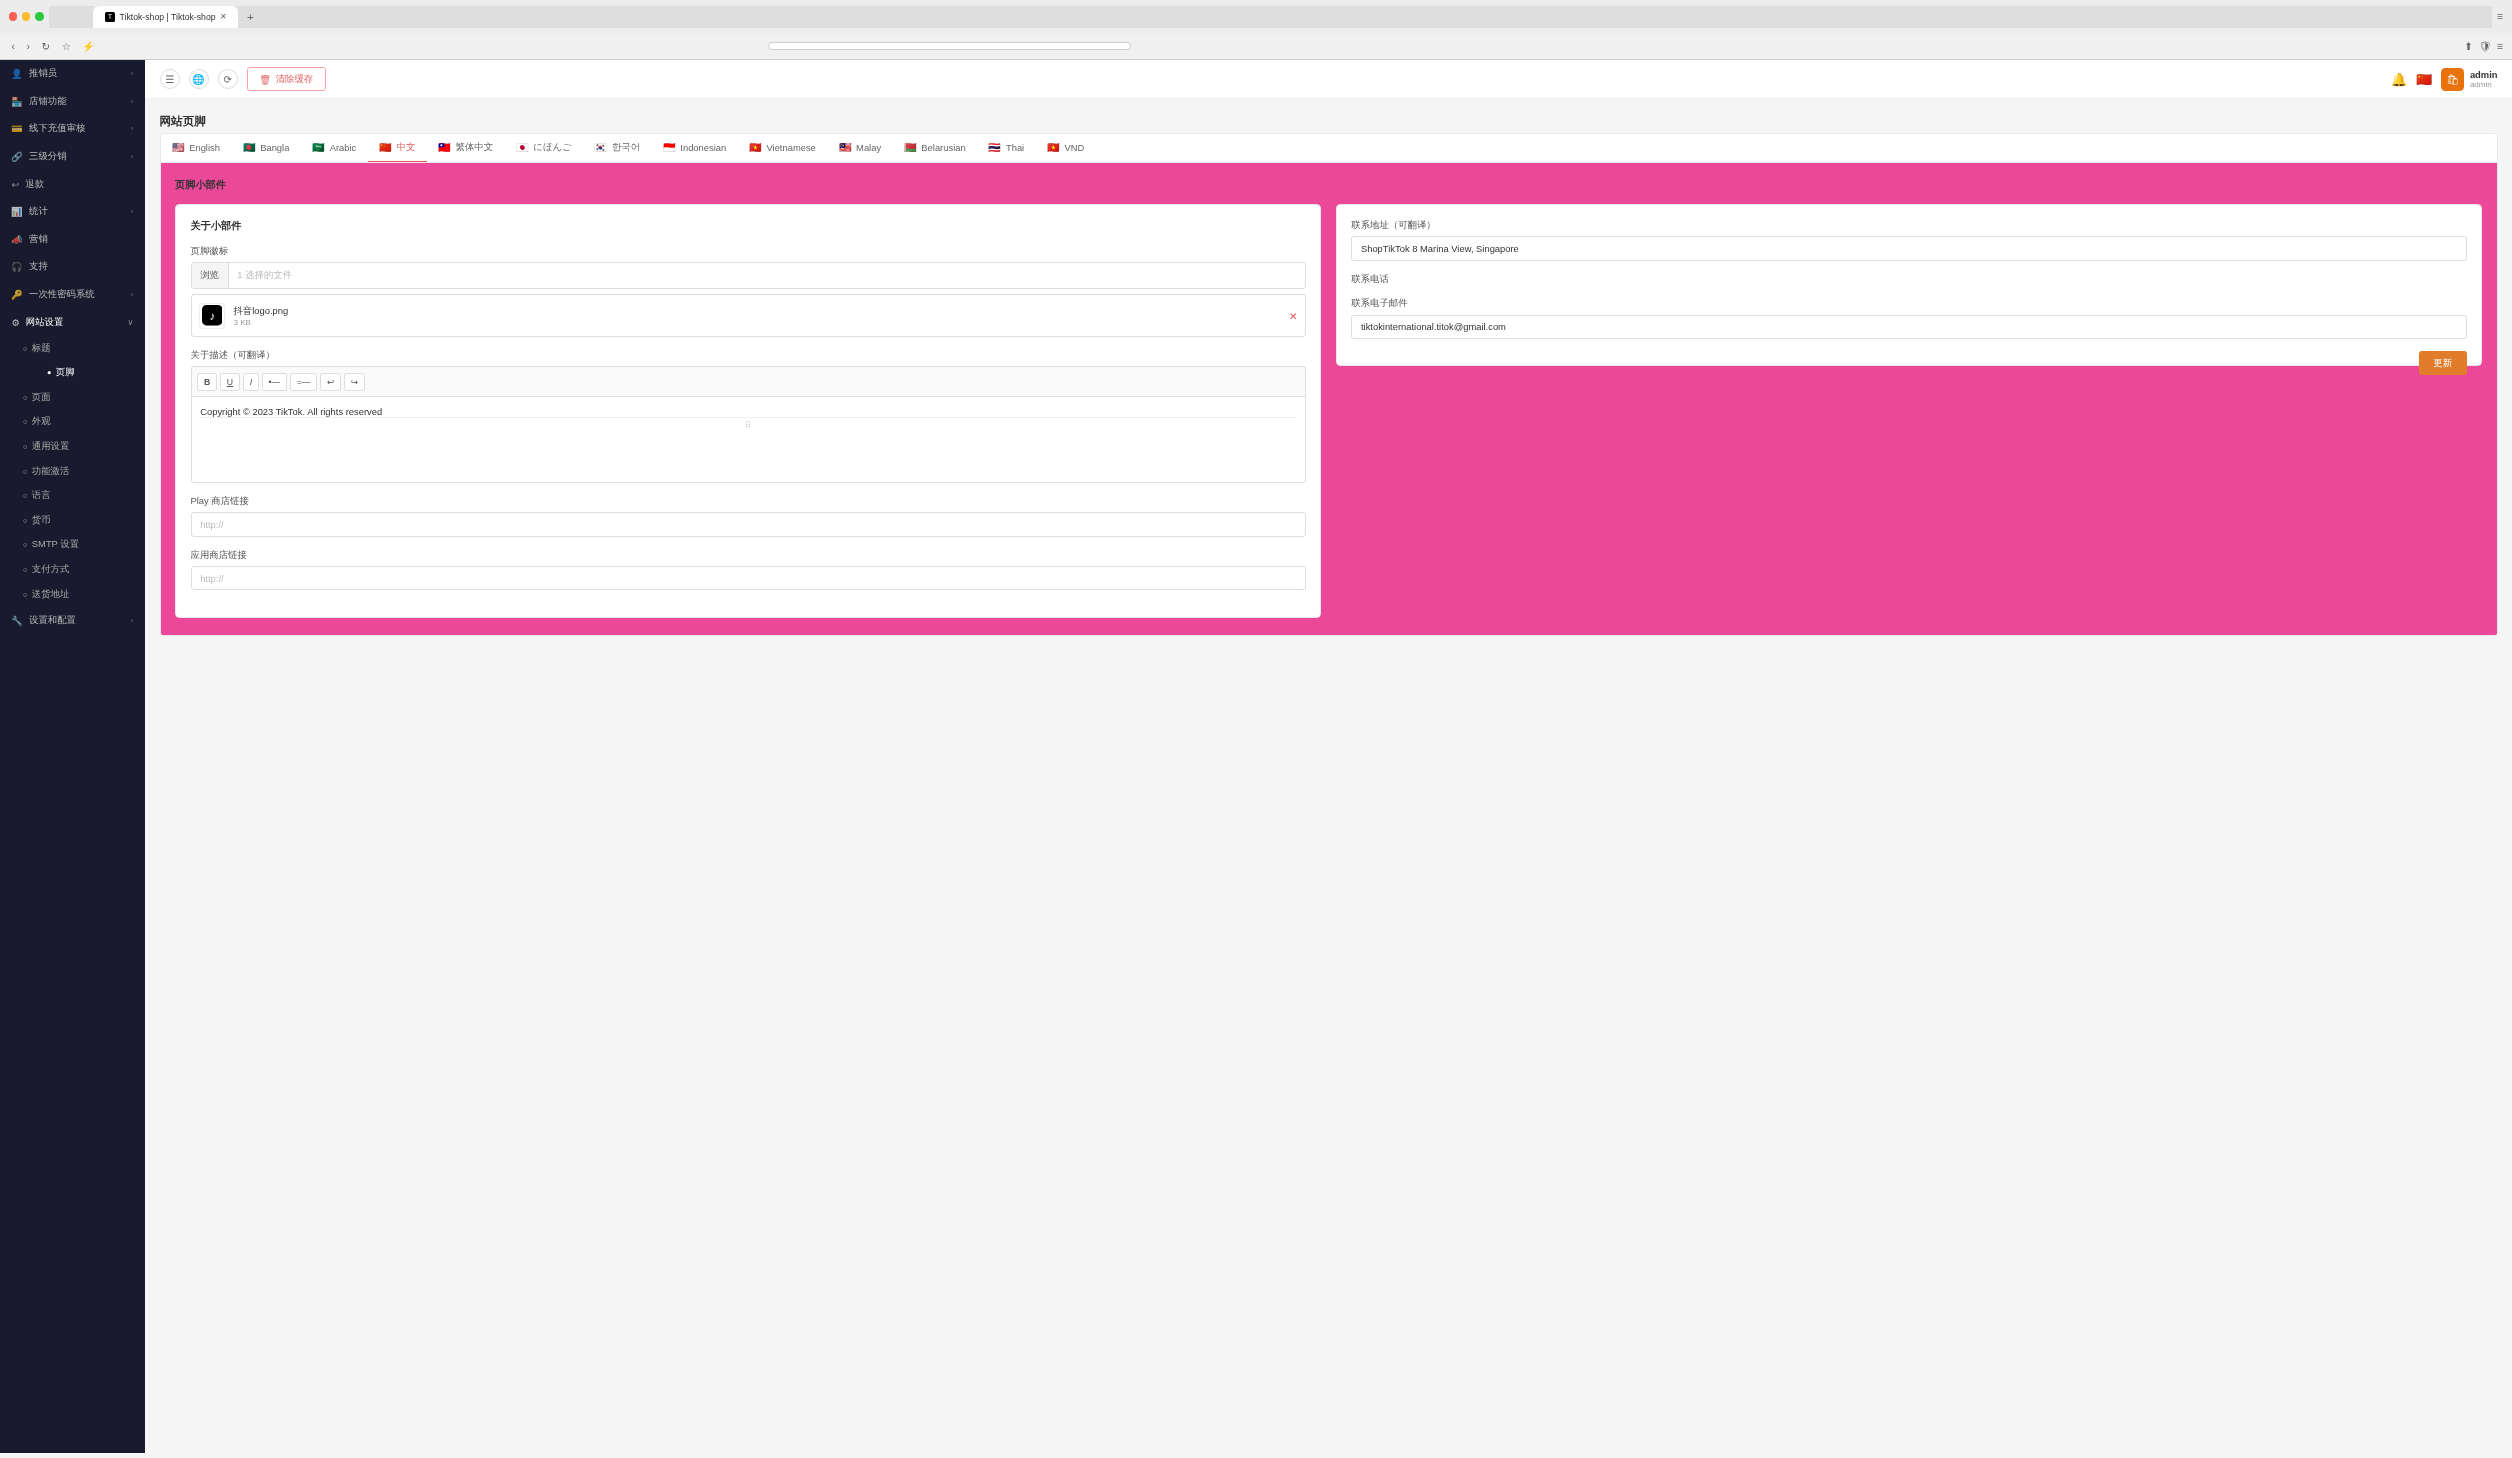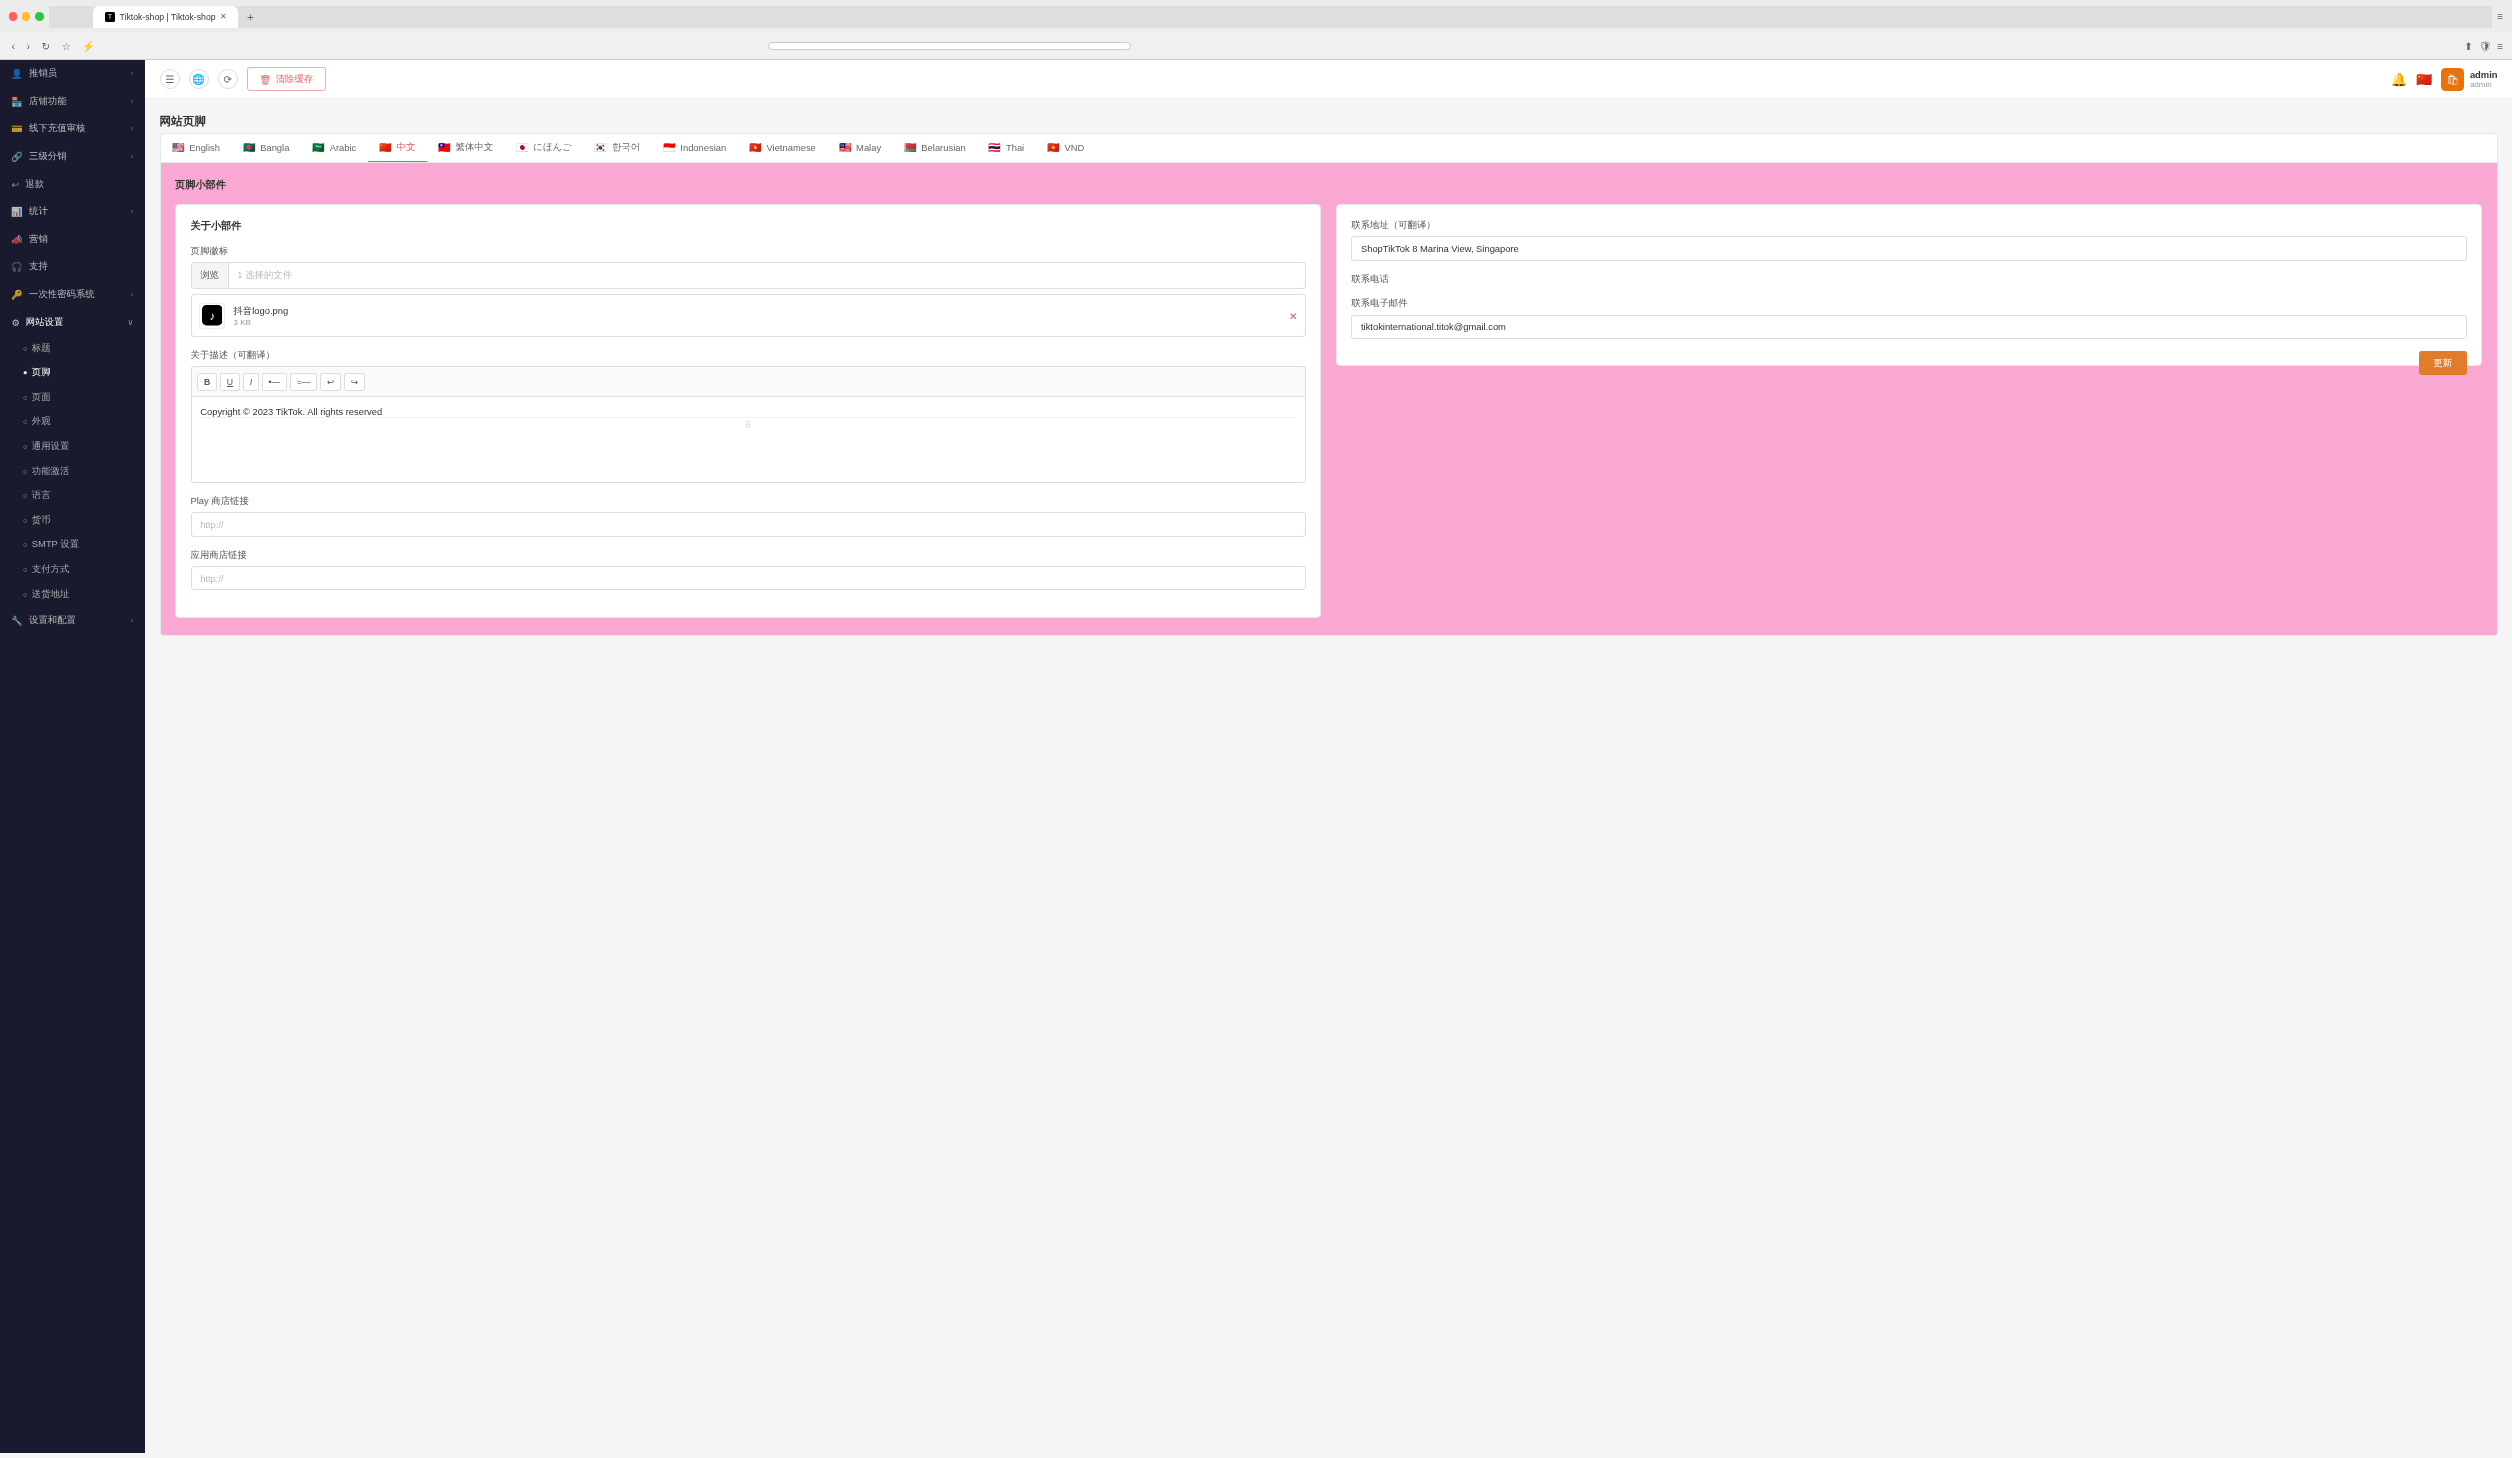--- a/index.html
+++ b/index.html
@@ -27,21 +27,21 @@
     .app { display: flex; height: calc(100vh - 65px); }
 
     
     .sidebar { width: 145px; background: #1a1a2e; color: #ccc; flex-shrink: 0; overflow-y: auto; }
     .sidebar-item { display: flex; align-items: center; justify-content: space-between; padding: 7.3px 11.6px; cursor: pointer; font-size: 9.4px; color: #bbb; }
     .sidebar-item.active { color: #fff; }
     .sidebar-item-left { display: flex; align-items: center; gap: 5.8px; }
     .sidebar-item-icon { font-size: 9.4px; opacity: 0.7; }
     .sidebar-item-arrow { font-size: 8px; opacity: 0.5; }
     .sidebar-sub-item { padding: 5.8px 11.6px 5.8px 23px; font-size: 9.4px; color: #aaa; cursor: pointer; display: flex; align-items: center; gap: 4.4px; }
-    .sidebar-sub-item.active { color: #fff; }
+    .sidebar-sub-item.active { color: #fff; margin-left: 24px; }
     .sidebar-sub-item::before { content: '○'; font-size: 7.3px; }
     .sidebar-sub-item.active::before { content: '●'; }
 
     
     .main { flex: 1; display: flex; flex-direction: column; overflow: hidden; background: #fff; }
 
     
     .topbar { display: flex; align-items: center; padding: 7.3px 14.5px; border-bottom: 0.7px solid #eee; background: #fff; gap: 8.7px; }
     .topbar-left { display: flex; align-items: center; gap: 8.7px; }
     .topbar-icon { width: 20.4px; height: 20.4px; border-radius: 50%; border: 0.7px solid #ddd; display: flex; align-items: center; justify-content: center; cursor: pointer; color: #666; font-size: 10.2px; }
@@ -58,21 +58,21 @@
     .page-content { flex: 1; overflow-y: auto; padding: 14.5px; background: #f5f5f5; }
     .page-title { font-size: 11.6px; font-weight: 600; color: #333; margin-bottom: 4px; }
 
     
     .lang-tabs { display: flex; background: #fff; border-radius: 2.9px 2.9px 0 0; border: 0.7px solid #e8e8e8; border-bottom: none; overflow-x: auto; white-space: nowrap; }
     .lang-tab { display: flex; align-items: center; gap: 4.4px; padding: 7.3px 11.6px; cursor: pointer; font-size: 9.4px; color: #666; border-bottom: 1.5px solid transparent; flex-shrink: 0; }
     .lang-tab.active { color: #e05c5c; border-bottom: 1.5px solid #e05c5c; }
     .lang-tab-flag { font-size: 10.2px; }
 
     
-    .content-area { background: #f9a8d4; border: 0.7px solid #e8e8e8; border-radius: 0 0 2.9px 2.9px; padding: 14.5px; }
+    .content-area { background: #ec4899; border: 0.7px solid #e8e8e8; border-radius: 0 0 2.9px 2.9px; padding: 14.5px; }
     .section-title { font-size: 10.2px; font-weight: 600; margin-bottom: 11.6px; color: #333; }
 
     
     .two-col { display: flex; gap: 14.5px; }
     .col-left { flex: 1; }
     .col-right { flex: 1; }
 
     
     .widget-card { background: #fff; border: 0.7px solid #e8e8e8; border-radius: 4.4px; padding: 14.5px; margin-bottom: 3px; }
     .widget-title { font-size: 10.2px; font-weight: 600; margin-bottom: 11.6px; color: #333; }

